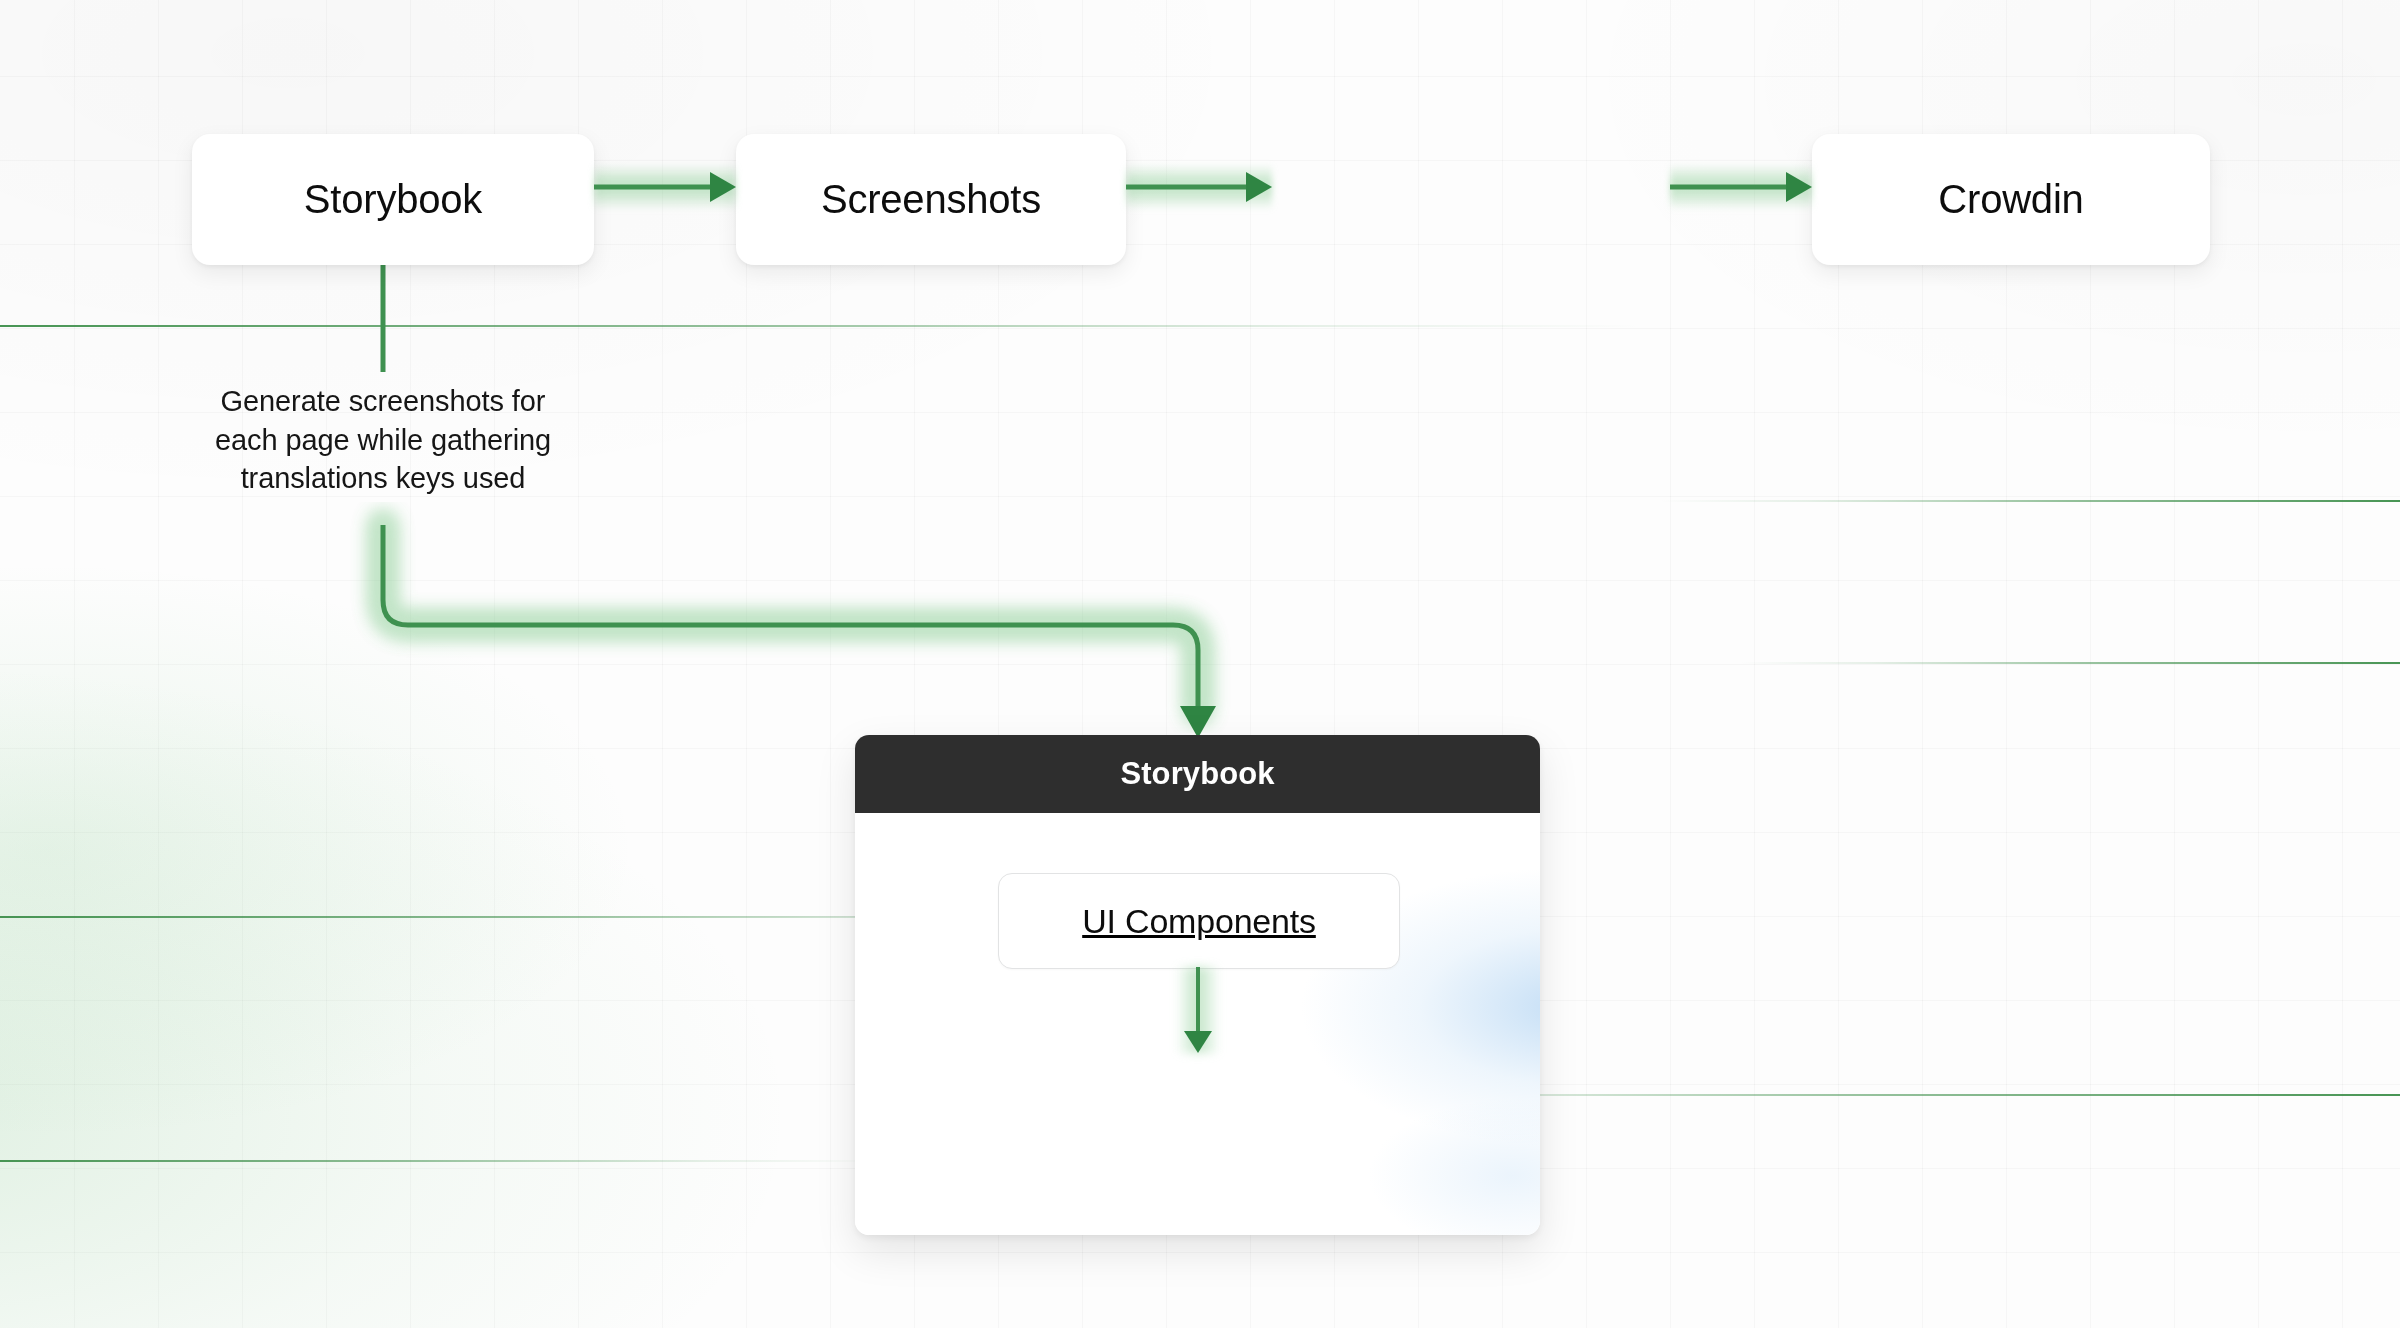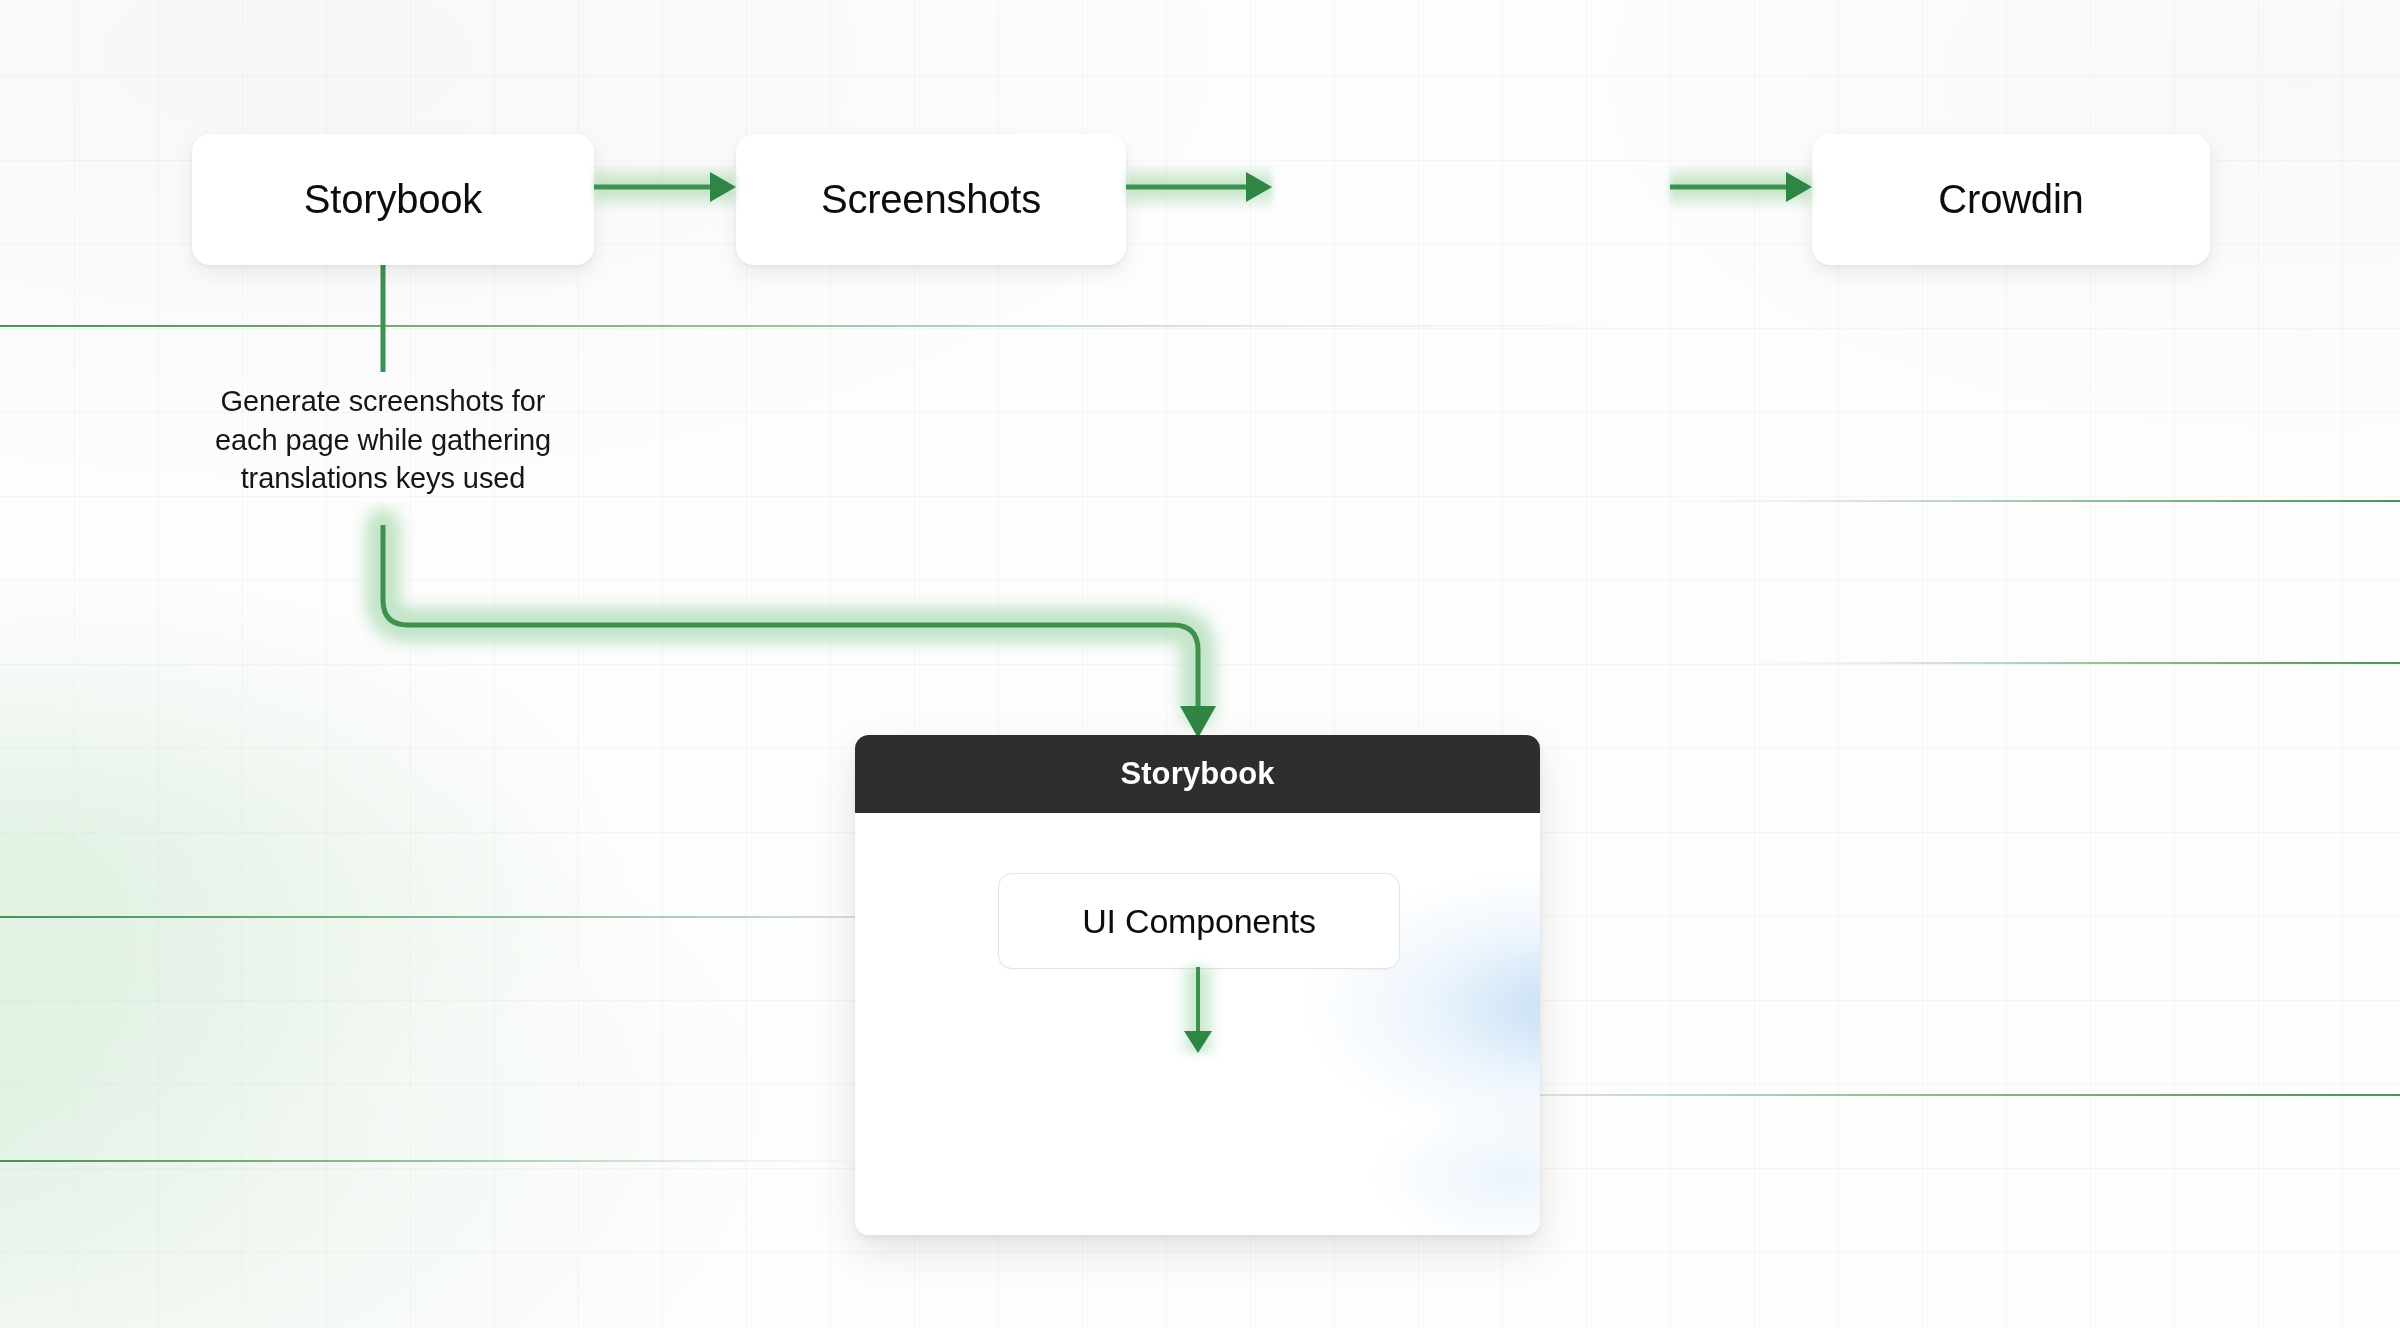--- a/index.html
+++ b/index.html
@@ -142,20 +142,21 @@
   }
   .sub-node {
     position: absolute;
     background: #ffffff;
     border: 1.6px solid #e2e3e4;
     border-radius: 14px;
     display: flex;
     align-items: center;
     justify-content: center;
     box-shadow: 0 1px 2px rgba(0,0,0,0.03);
+    text-decoration: underline;
   }
   .sub-node-label {
     font-size: 34px;
     color: #0d0d0d;
     letter-spacing: -0.2px;
     white-space: nowrap;
   }
 
   
   .arrow-v { position: absolute; }

